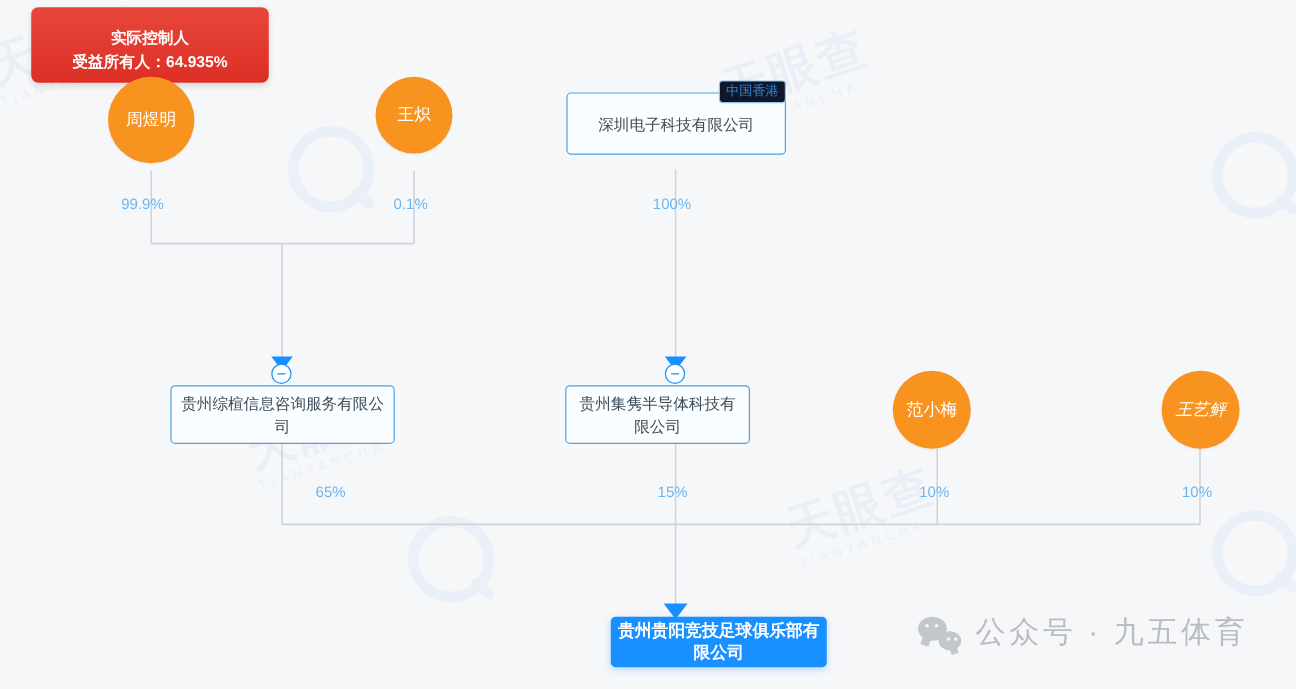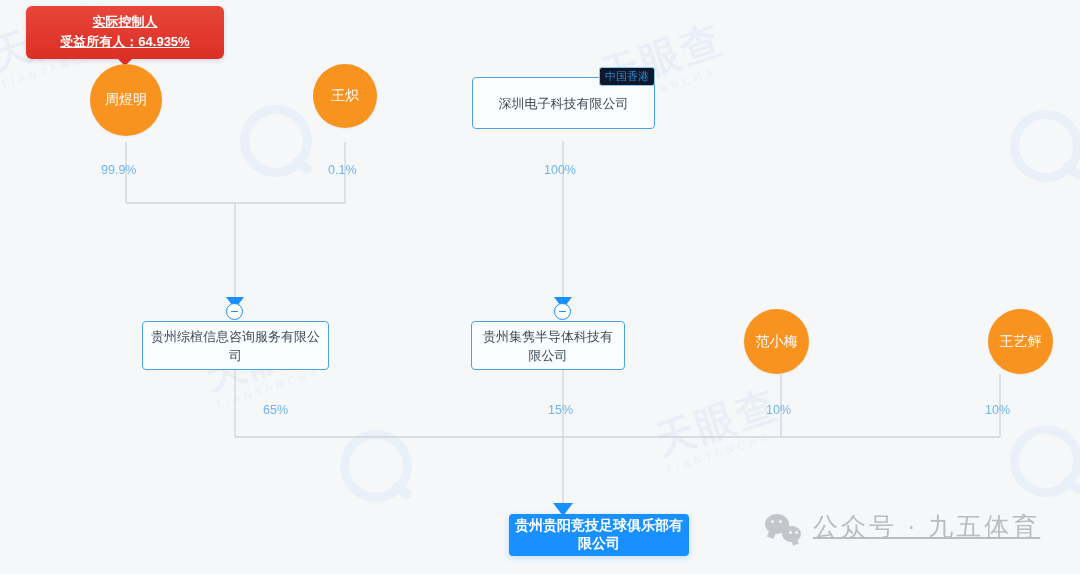--- a/index.html
+++ b/index.html
@@ -84,26 +84,25 @@
     white-space:nowrap;
     cursor:pointer;
   }
 
   
   .tip{
     position:absolute;
     background:#e8392f;
     background:linear-gradient(180deg,#e8463a 0%,#dc2f26 100%);
     color:#fff;border-radius:6px;
-    padding:6px 12px 7px;
+    padding:16px 12px 7px;
     text-align:center;
     font-size:13px;line-height:20px;font-weight:700;
     box-shadow:0 2px 5px rgba(0,0,0,.12);
     white-space:nowrap;
-    text-decoration:underline;
   }
   .tip .l2{font-weight:700;}
   .tip::after{
     content:"";position:absolute;left:50%;bottom:-7px;margin-left:-8px;
     border-left:8px solid transparent;border-right:8px solid transparent;
     border-top:8px solid #dc2f26;
   }
 
   
   .pct{
@@ -222,34 +221,34 @@
   </div>
 
   <div class="node box" style="left:471px;top:321px;width:154px;height:49px;">
     <span>贵州集隽半导体科技有限公司</span>
   </div>
 
   <div class="node person" style="left:744px;top:309px;width:65px;height:65px;">
     <span>范小梅</span>
   </div>
 
-  <div class="node person" style="left:988px;top:309px;width:65px;height:65px;">
+  <div class="node person" style="left:968px;top:309px;width:65px;height:65px;font-style:italic;">
     <span>王艺鲆</span>
   </div>
 
   <div class="pct" style="left:219px;top:403px;margin-left:44px;">65%</div>
   <div class="pct" style="left:548px;top:403px;">15%</div>
   <div class="pct" style="left:766px;top:403px;">10%</div>
   <div class="pct" style="left:985px;top:403px;">10%</div>
 
   <div class="node box-target" style="left:509px;top:514px;width:180px;height:42px;">
     <span>贵州贵阳竞技足球俱乐部有限公司</span>
   </div>
 
-  <div class="brand" style="left:765px;top:510px;text-decoration:underline;">
+  <div class="brand" style="left:765px;top:510px;">
     <span class="wechat">
       <span class="b1"></span>
         <span class="b2"></span>
       <i style="left:6px;top:8px;"></i>
         <i style="left:14px;top:8px;"></i>
       <i style="right:9px;bottom:8px;"></i>
         <i style="right:3px;bottom:8px;"></i>
     </span>
     <span>公众号 · 九五体育</span>
   </div>

